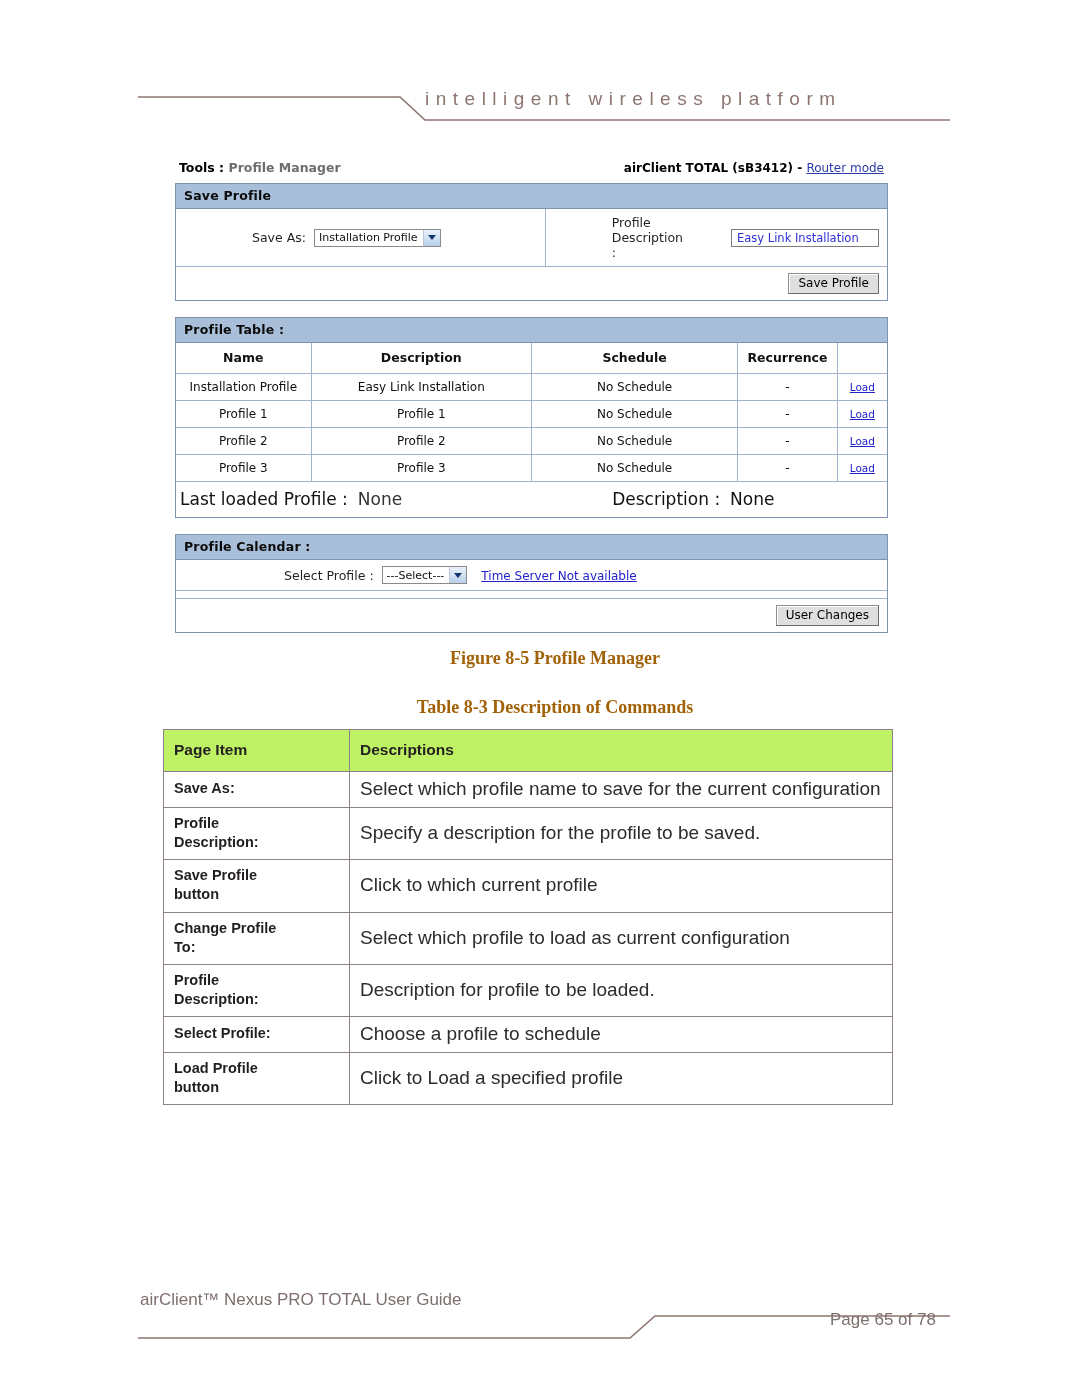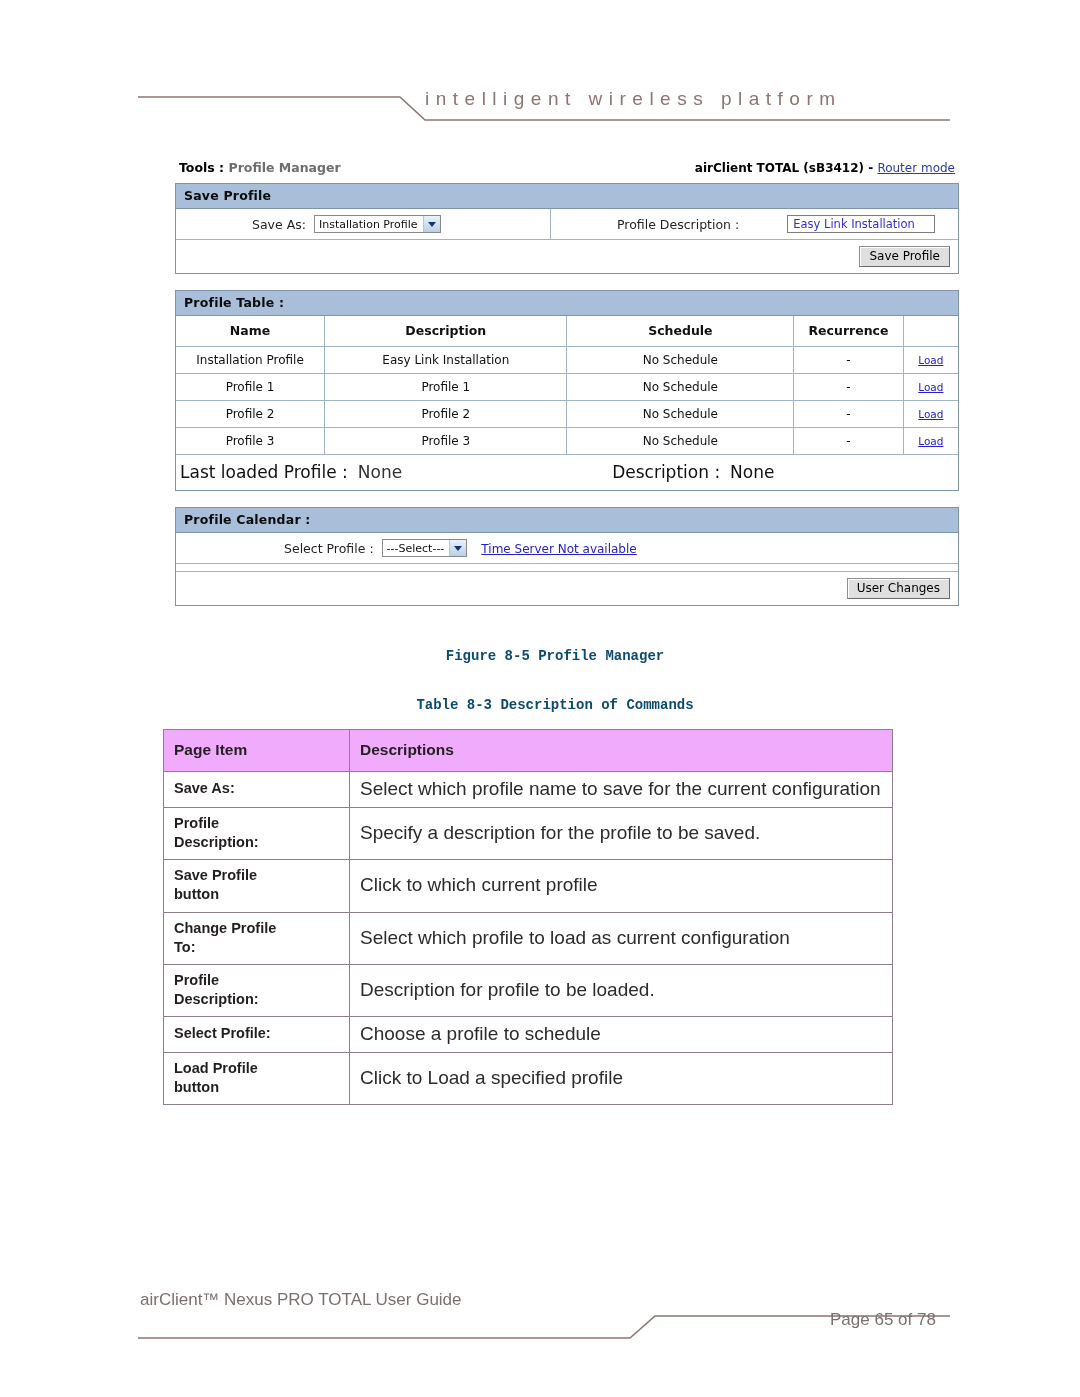--- a/index.html
+++ b/index.html
@@ -33,21 +33,21 @@
     color: #8d7572;
     white-space: nowrap;
   }
   .hdr-rule-svg { position: absolute; left: 0; top: 80px; }
 
   
   .screenshot {
     position: absolute;
     left: 175px;
     top: 160px;
-    width: 784px;
+    width: 713px;
   }
   .shot-topbar {
     display: flex;
     justify-content: space-between;
     align-items: baseline;
     font-family: "DejaVu Sans", sans-serif;
     font-size: 12.5px;
     padding: 0 4px 8px 4px;
   }
   .shot-topbar-left { color: #6e6e6e; font-weight: bold; }
@@ -217,24 +217,24 @@
     font-size: 12.5px;
     border-bottom: 1px solid #9fb3cc;
   }
   .calrow .lbl { margin-left: 100px; margin-right: 8px; }
   .calrow .linkwrap { margin-left: 14px; }
   .cal-spacer { height: 7px; border-bottom: 1px solid #9fb3cc; background:#fff; }
 
   
   .caption {
     text-align: center;
-    font-family: Liberation Mono, monospace;
+    font-family: Liberation Serif, serif;
     font-weight: bold;
-    font-size: 14px;
-    color: #0c4a6e;
+    font-size: 18px;
+    color: #a16207;
   }
   #fig-caption { position: absolute; left: 175px; top: 648px; width: 760px; }
   #tbl-caption { position: absolute; left: 175px; top: 697px; width: 760px; }
 
   
   .dtable-wrap {
     position: absolute;
     left: 163px;
     top: 729px;
     width: 730px;
@@ -242,21 +242,21 @@
   table.dtable {
     width: 100%;
     border-collapse: collapse;
     font-family: "Liberation Sans", sans-serif;
   }
   table.dtable th, table.dtable td {
     border: 1px solid #8e7f8c;
     vertical-align: middle;
   }
   table.dtable th {
-    background: #f0abfc;
+    background: #bef264;
     text-align: left;
     font-size: 15.5px;
     font-weight: bold;
     color: #231f20;
     padding: 11px 14px 12px 10px;
   }
   table.dtable td.item {
     width: 165px;
     font-size: 14.5px;
     font-weight: bold;

